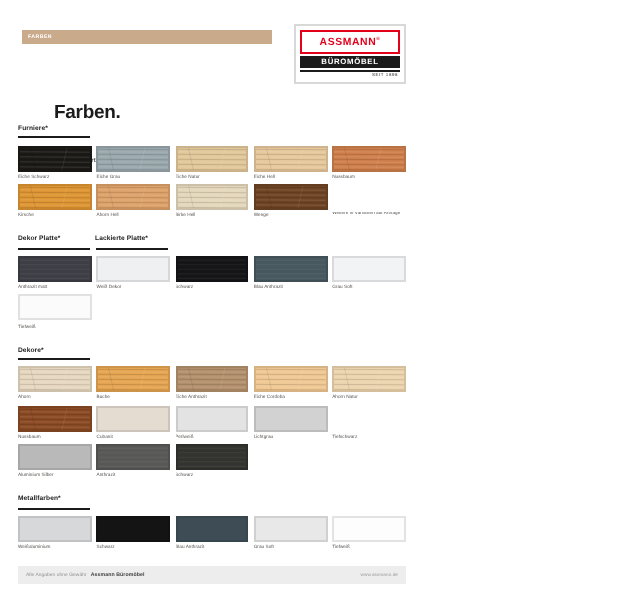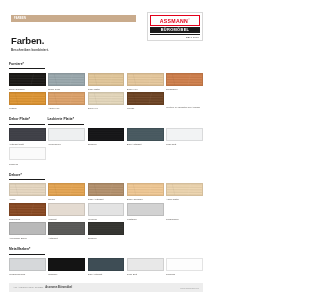--- a/index.html
+++ b/index.html
@@ -67,21 +67,21 @@
     font-size:2.2px;color:#1b1b1b;letter-spacing:.3px;
     line-height:4px;display:block;white-space:nowrap;
     text-align:right;padding-right:1px;
   }
 
   .title-area{
     position:absolute;left:11px;top:36px;
   }
   .title{
     font-size:9.5px;font-weight:bold;color:#1b1b1b;
-    letter-spacing:-.15px;line-height:10px;margin:0;
+    letter-spacing:-.15px;line-height:10px;margin:16px;
   }
   .subtitle{
     font-size:3.1px;font-weight:bold;color:#4a4a4a;
     letter-spacing:.08px;line-height:5px;margin:2px 0 0 0;
   }
 
   
   .content{
     position:absolute;left:0;top:62px;right:0;bottom:24px;
     padding:0 9px;

